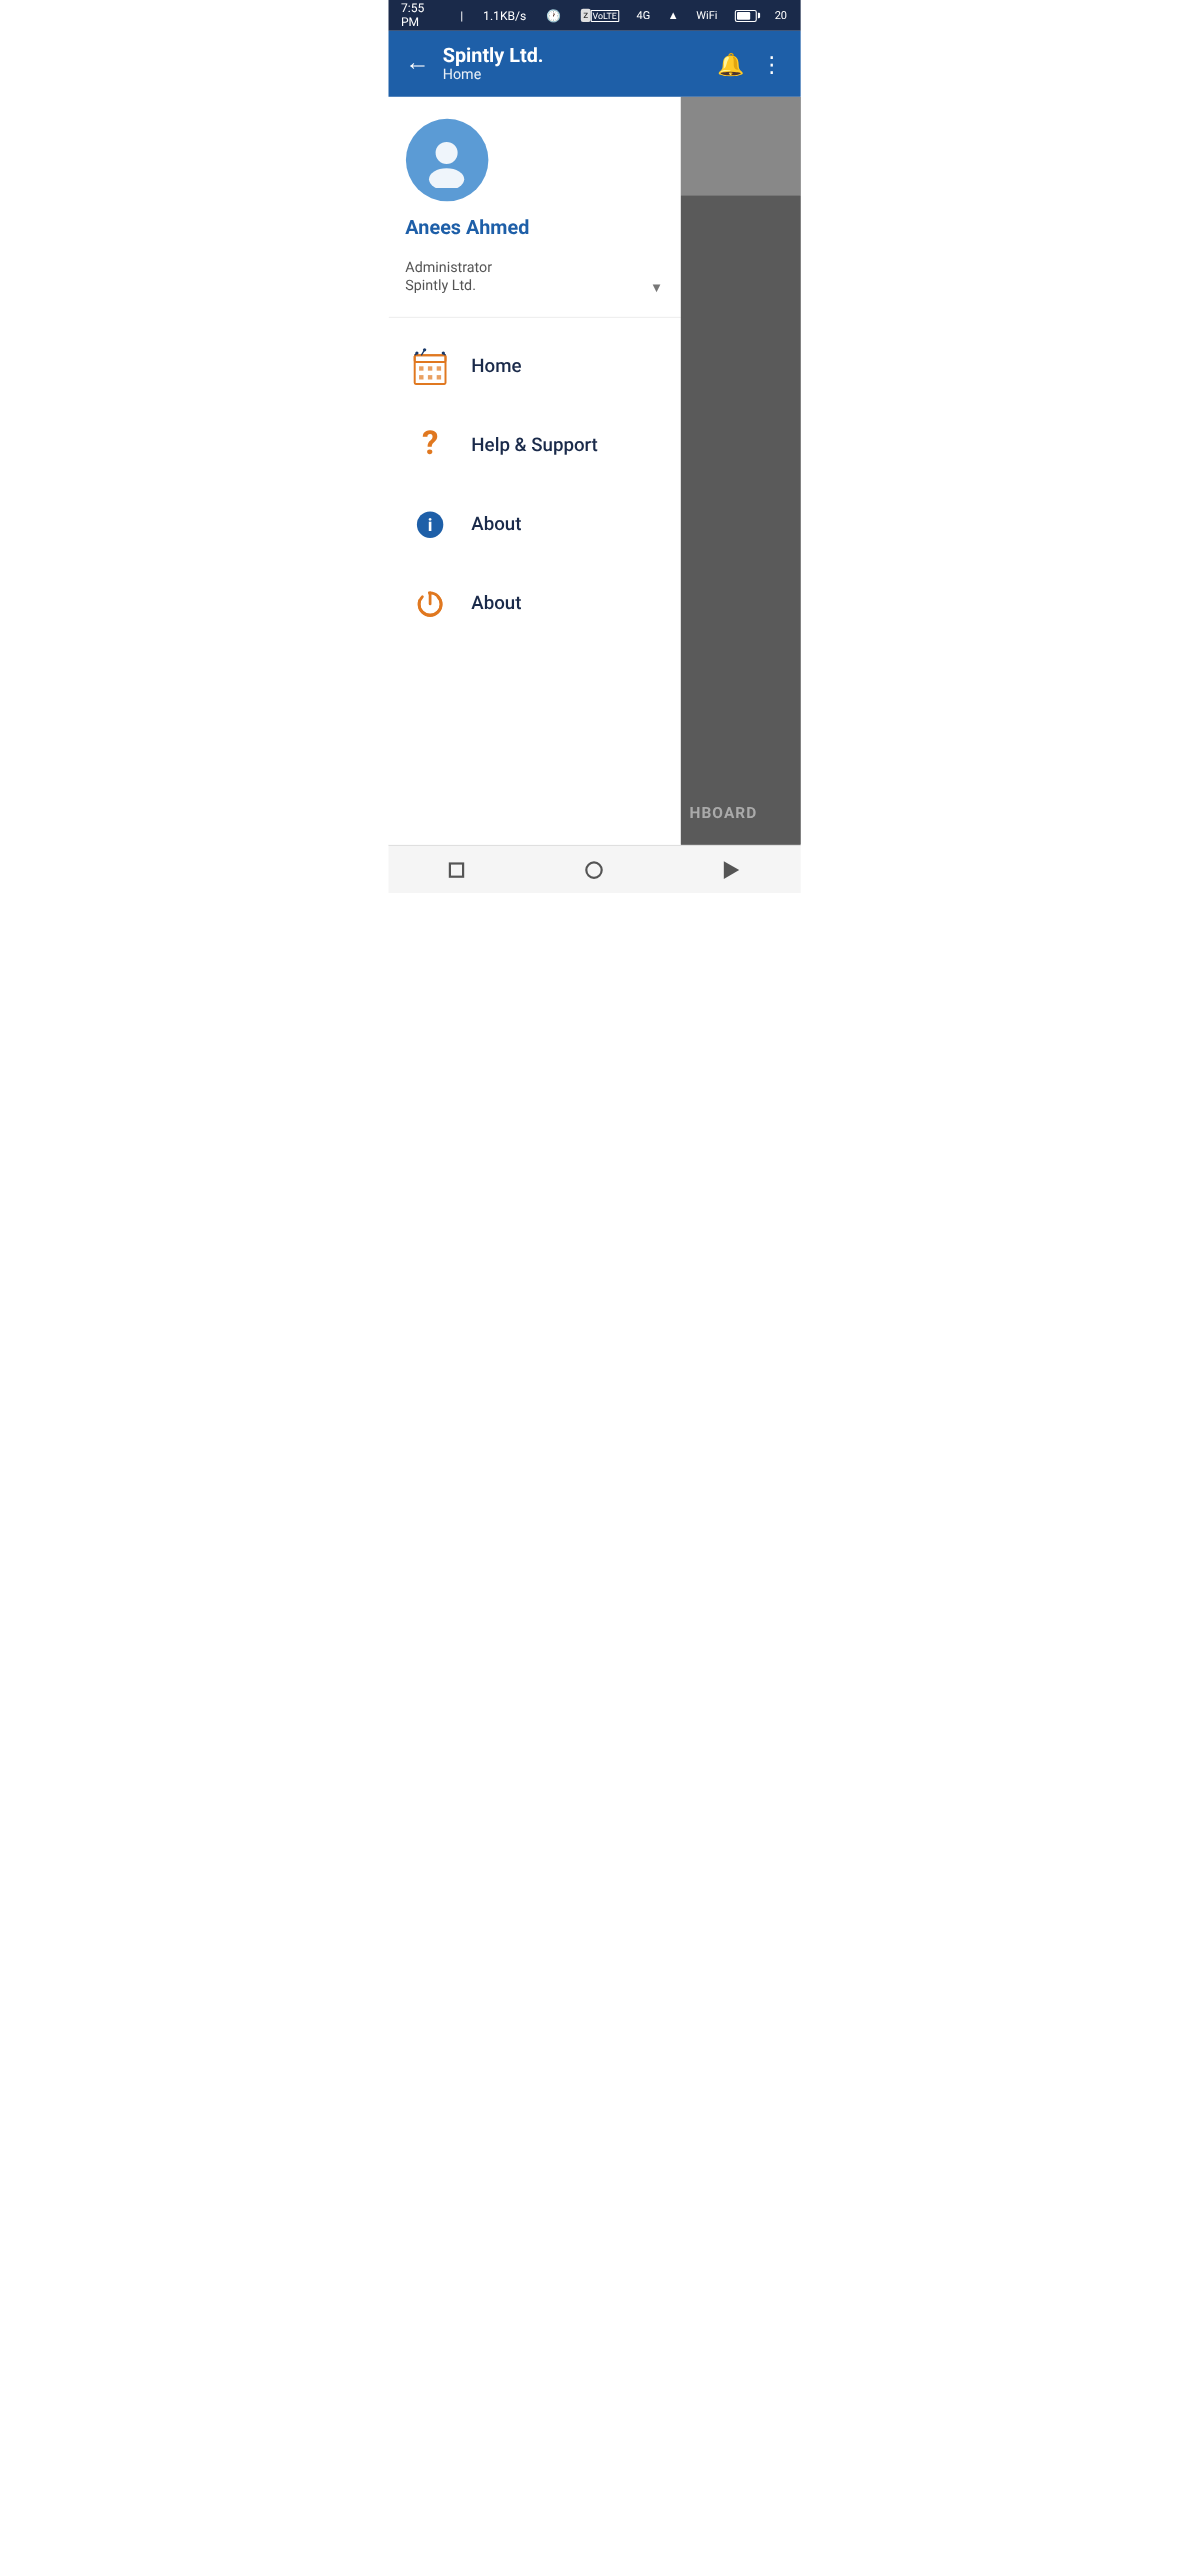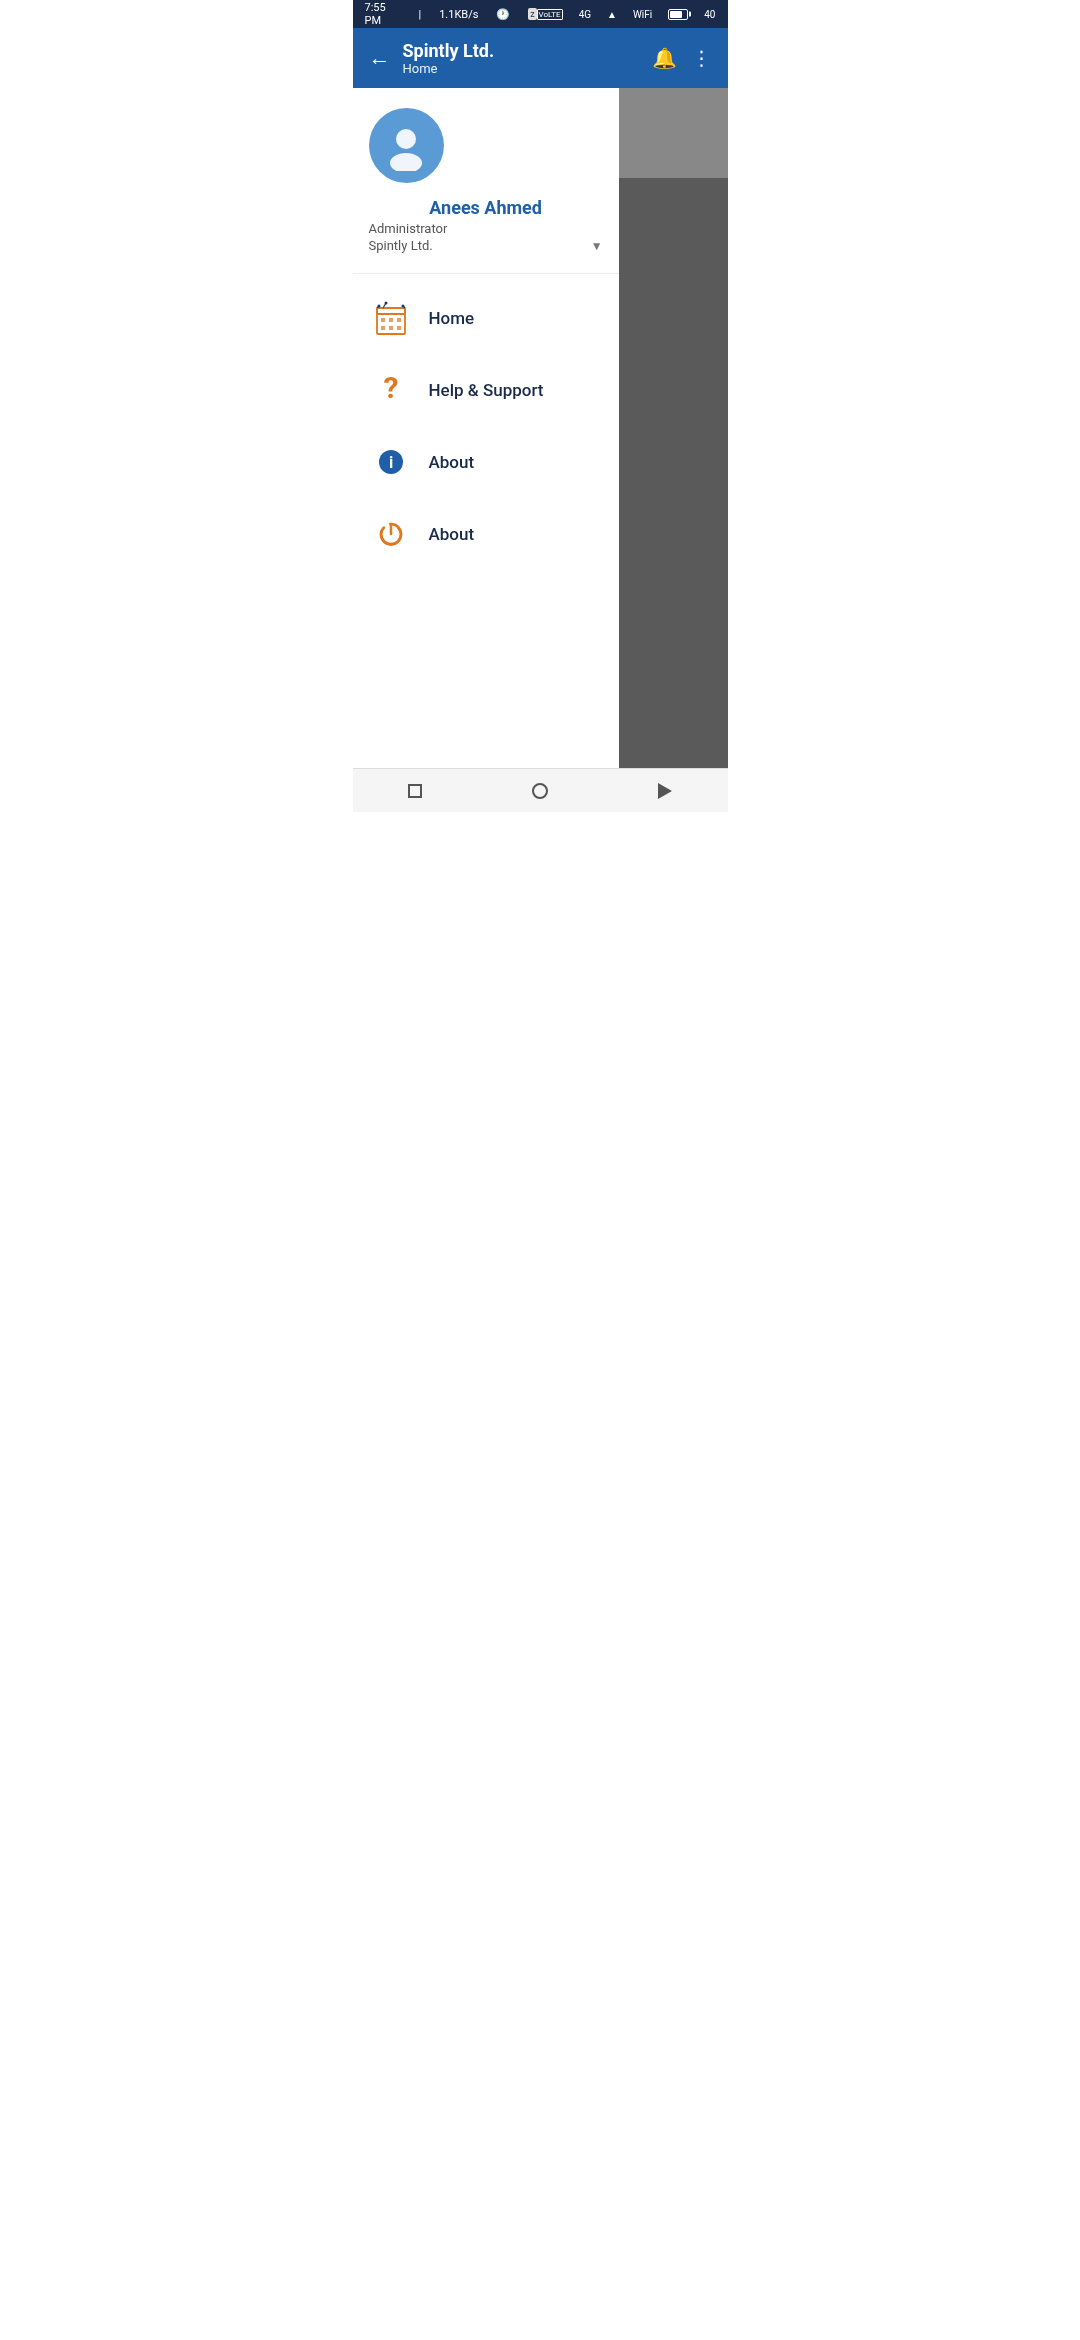--- a/index.html
+++ b/index.html
@@ -180,22 +180,21 @@
       align-items: center;
       justify-content: center;
       margin-bottom: 14px;
       overflow: hidden;
     }
 
     .user-name {
       color: #1e5fa8;
       font-size: 18px;
       font-weight: bold;
-      margin-bottom: 3px;
-      text-align: center;
+      margin-bottom: 18px;
     }
 
     .user-role {
       color: #555;
       font-size: 13px;
     }
 
     .user-company-row {
       display: flex;
       align-items: center;
@@ -309,21 +308,21 @@
     <span style="font-size:9px; background:#e0e0e0; color:#333; padding:1px 2px; border-radius:2px;">z</span>
   </div>
   <div class="status-right">
     <span style="font-size:8px; border:1px solid #fff; padding:0 1px; border-radius:1px;">VoLTE</span>
     <span>4G</span>
     <span>▲</span>
     <span>WiFi</span>
     <div class="battery-icon">
       <div class="battery-fill"></div>
     </div>
-    <span>40</span>
+    <span>20</span>
   </div>
 </div>
 
 <div class="app-header">
   <span class="header-back">←</span>
   <div class="header-title-group">
     <div class="header-title">Spintly Ltd.</div>
     <div class="header-subtitle">Home</div>
   </div>
   <div class="header-icons">
@@ -415,20 +414,23 @@
         </div>
         <span class="menu-label">About</span>
       </div>
 
     </div>
 
   </div>
 
   <div class="right-panel">
     <div class="right-panel-top"></div>
+    <div class="right-panel-bottom">
+      <span class="dashboard-label">HBOARD</span>
+    </div>
   </div>
 
 </div>
 
 <div class="bottom-nav">
   <div class="nav-btn">
     <div class="nav-square"></div>
   </div>
   <div class="nav-btn">
     <div class="nav-circle"></div>

